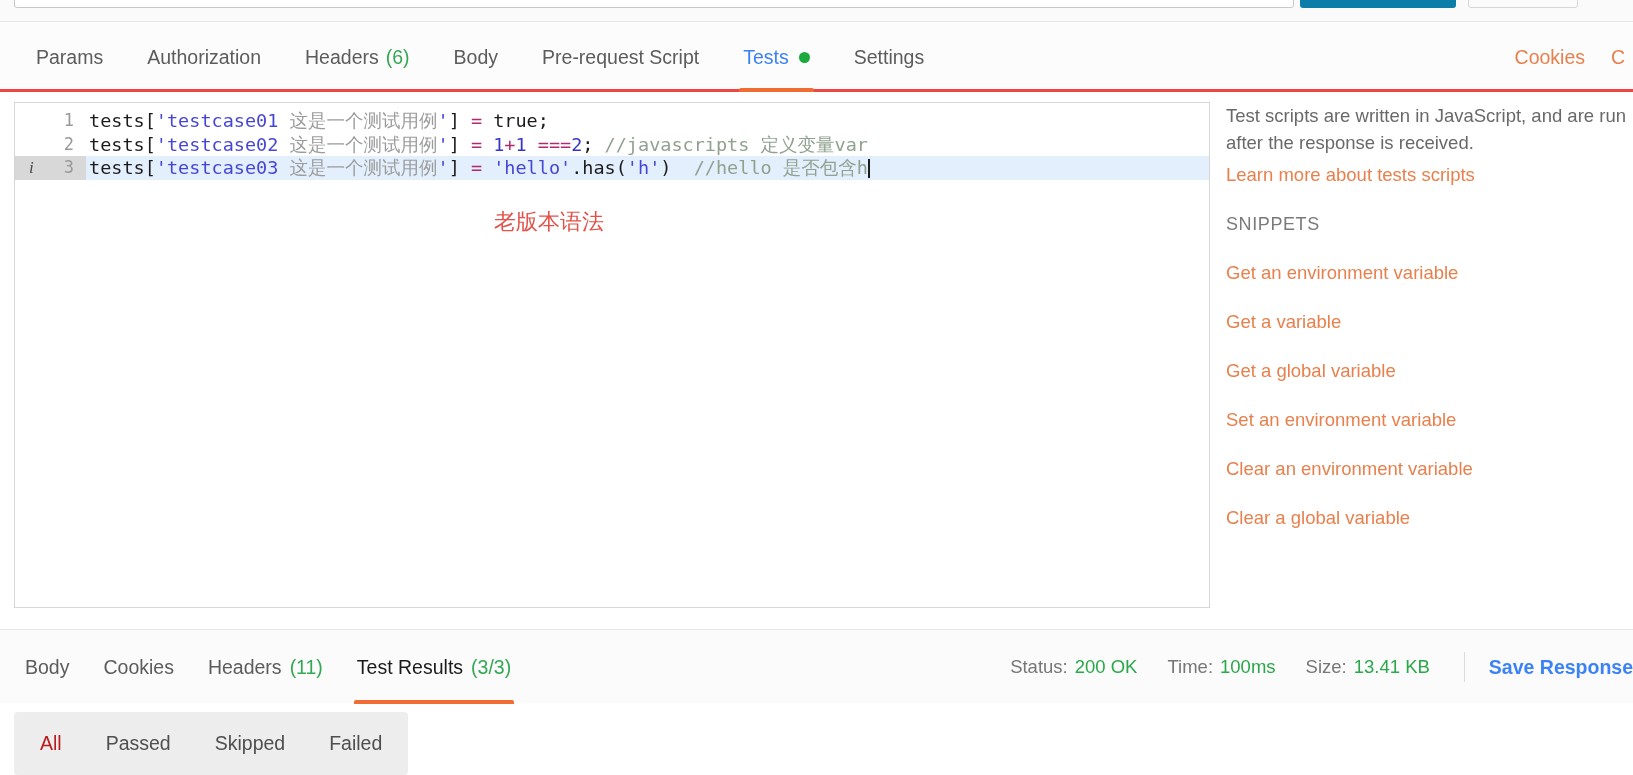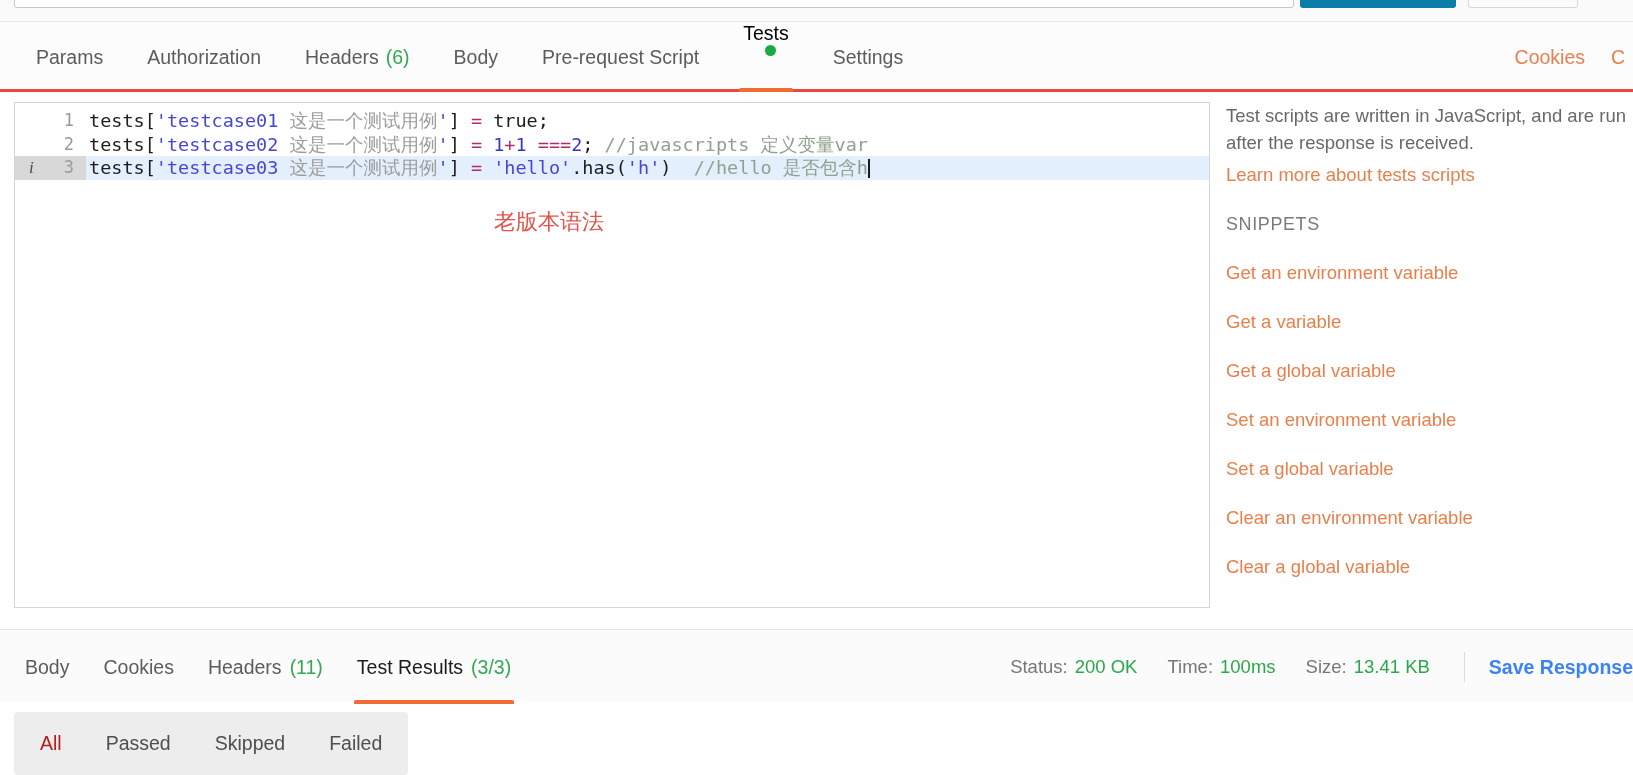--- a/index.html
+++ b/index.html
@@ -56,21 +56,21 @@
   .req-tab {
     position: relative;
     height: 70px;
     display: flex; align-items: center;
     padding: 0 22px;
     font-size: 19.5px;
     color: #5c5c5c;
     white-space: nowrap;
     cursor: pointer;
   }
-  .req-tab.active { color: #000000; flex-direction: column; }
+  .req-tab.active { color: #3b82f6; }
   .req-tab .underline {
     position: absolute; left: 18px; right: 18px; bottom: 0;
     height: 4px; background: #ef6c33;
     border-radius: 2px 2px 0 0;
   }
   .hdr-count { color: #34a853; margin-left: 7px; font-size: 19.5px; }
   .green-dot {
     width: 11px; height: 11px; border-radius: 50%;
     background: #1bab3d; margin-left: 10px; display: inline-block;
   }
@@ -294,21 +294,20 @@
 
 <div class="help-panel">
   <div class="help-desc">Test scripts are written in JavaScript, and are run after the response is received.</div>
   <a class="help-link">Learn more about tests scripts</a>
   <div class="snippets-title">SNIPPETS</div>
   <div id="snippet-list">
       <a class="snippet-item">Get an environment variable</a>
       <a class="snippet-item">Get a variable</a>
       <a class="snippet-item">Get a global variable</a>
       <a class="snippet-item">Set an environment variable</a>
-      <a class="snippet-item">Set a global variable</a>
       <a class="snippet-item">Clear an environment variable</a>
       <a class="snippet-item">Clear a global variable</a>
     </div>
 </div>
 
 <div class="resp-bar">
   <div class="resp-tabs" id="resp-tabs">
       <div class="resp-tab">
         <span>Body</span>
       </div>

